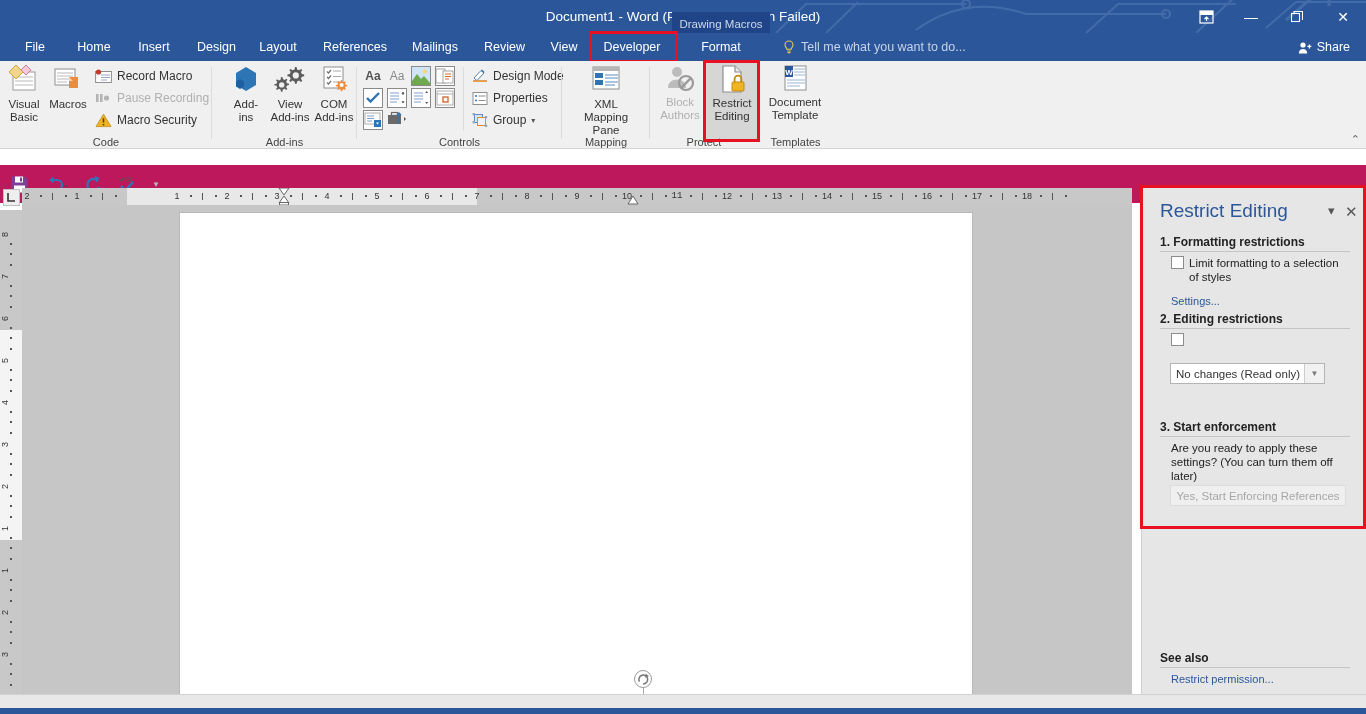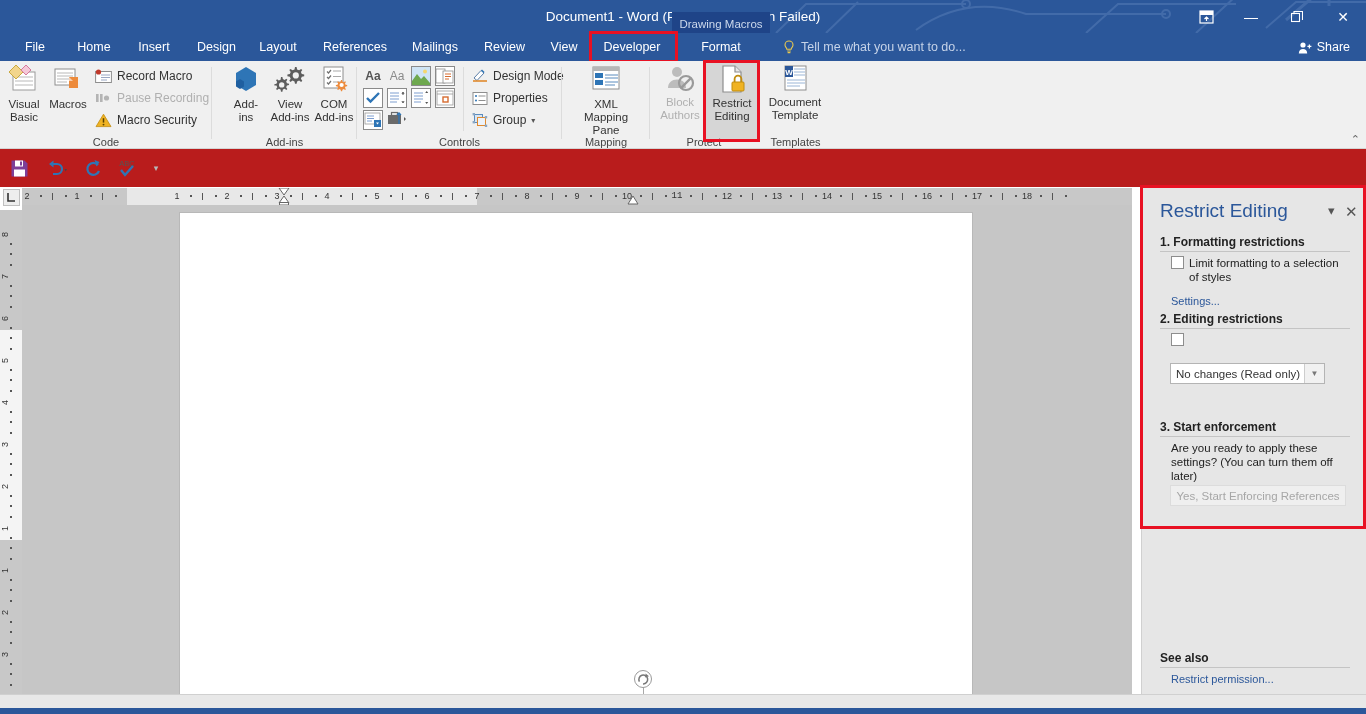--- a/index.html
+++ b/index.html
@@ -84,22 +84,22 @@
   .ctlicon {
     position: absolute; width: 20px; height: 20px; border: 1.3px solid #8a8a8a;
     background: #fff; cursor: default;
   }
   .collapse-rib {
     position: absolute; right: 6px; bottom: 2px; font-size: 11px; color: #666;
   }
 
   
   .qat {
-    position: absolute; left: 0; top: 149px; width: 1366px; height: 38px;
-    background: #b91c1c;
+    position: absolute; left: 0; top: 165px; width: 1366px; height: 38px;
+    background: #be185d;
   }
   .qbtn {
     position: absolute; top: 6px; width: 26px; height: 26px;
     display: flex; align-items: center; justify-content: center; cursor: default;
   }
 
   
   .hruler {
     position: absolute; left: 22px; top: 188px; width: 1110px; height: 17px;
     background: #e8e8e8; font-size: 9px; color: #333; overflow: hidden;

